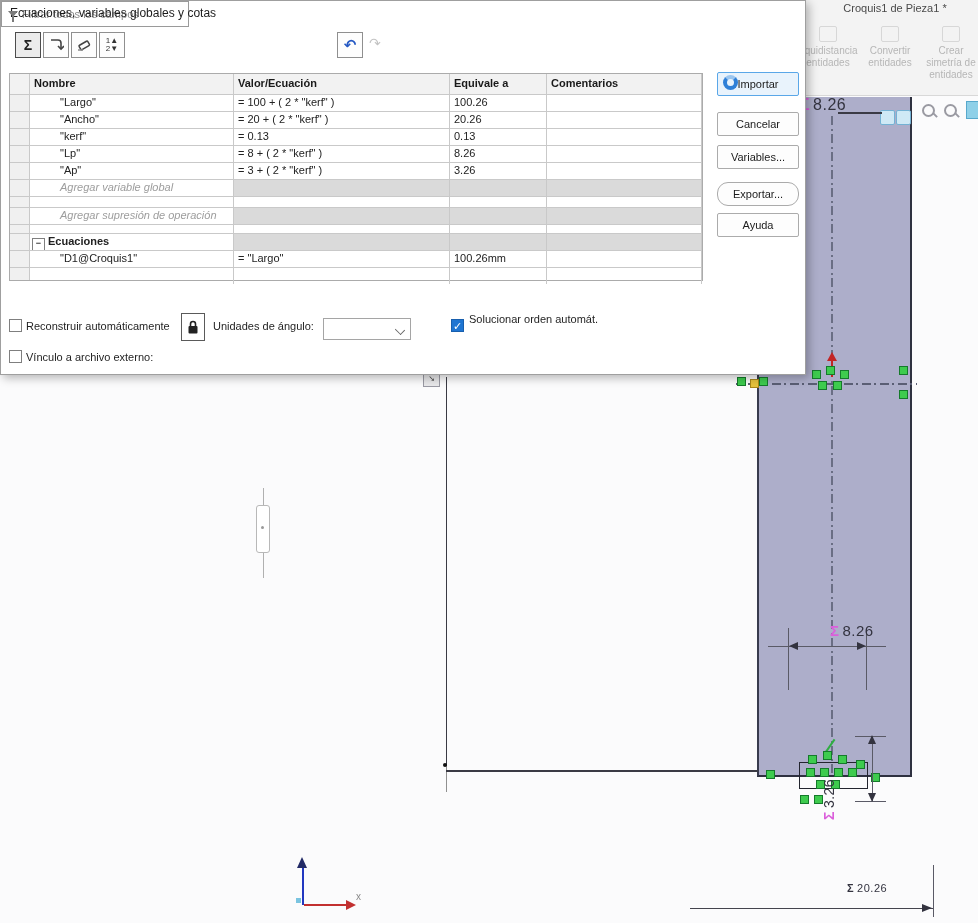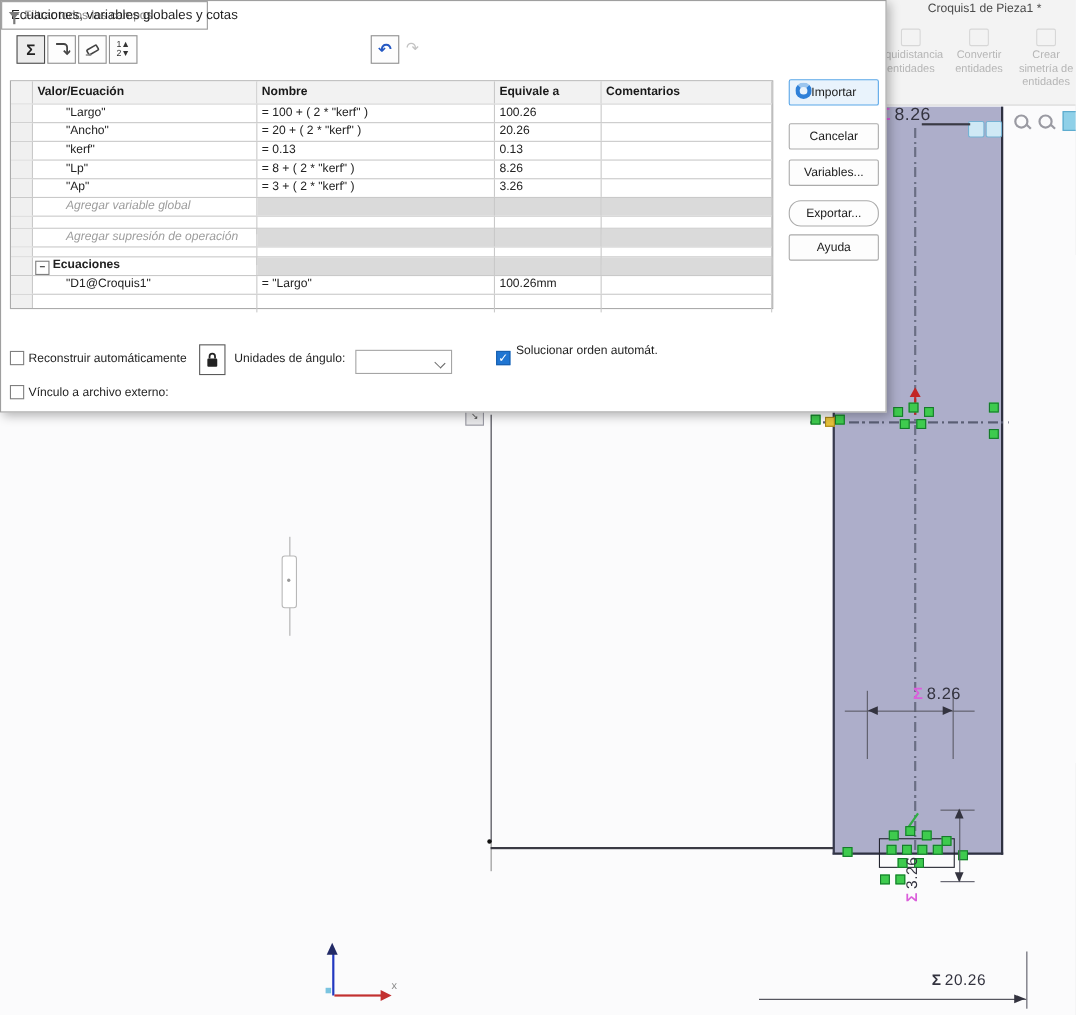--- a/index.html
+++ b/index.html
@@ -162,21 +162,21 @@
     <div class="extline abs" style="left:855px;top:641px;width:31px;height:1px;"></div>
     <div class="extline abs" style="left:855px;top:706px;width:31px;height:1px;"></div>
     <div class="extline abs" style="left:872px;top:642px;width:1.2px;height:64px;"></div>
     <div class="arr" style="left:868px;top:640px;border-left:4px solid transparent;border-right:4px solid transparent;border-bottom:9px solid #33333f;"></div>
     <div class="arr" style="left:868px;top:698px;border-left:4px solid transparent;border-right:4px solid transparent;border-top:9px solid #33333f;"></div>
     <div class="dimtxt abs" style="left:800px;top:688px;width:58px;font-size:14px;transform:rotate(-90deg);"><span class="sigma">Σ</span><span>3.26</span></div>
 
     <div class="abs" style="left:690px;top:813px;width:243px;height:1.3px;background:#44444e;"></div>
     <div class="arr" style="left:922px;top:809px;border-top:4px solid transparent;border-bottom:4px solid transparent;border-left:10px solid #33333f;"></div>
     <div class="abs" style="left:933px;top:770px;width:1.2px;height:52px;background:#5a5a66;"></div>
-    <div class="dimtxt abs" style="left:847px;top:787px;font-size:14px;"><span class="sigma" style="color:#33333f;">Σ</span><span>20.26</span></div>
+    <div class="dimtxt abs" style="left:847px;top:787px;font-size:11px;"><span class="sigma" style="color:#33333f;">Σ</span><span>20.26</span></div>
 
     <div class="abs" style="left:302px;top:770px;width:2px;height:40px;background:#2238c0;"></div>
     <div class="arr" style="left:297px;top:762px;border-left:5px solid transparent;border-right:5px solid transparent;border-bottom:11px solid #222a66;"></div>
     <div class="abs" style="left:304px;top:809px;width:44px;height:2px;background:#c23030;"></div>
     <div class="arr" style="left:346px;top:805px;border-top:5px solid transparent;border-bottom:5px solid transparent;border-left:10px solid #c23030;"></div>
     <div class="abs" style="left:296px;top:803px;width:5px;height:5px;background:#7ac4e0;"></div>
     <div class="abs" style="left:356px;top:796px;font-size:10px;color:#8a8a8a;">x</div>
 
     <div class="abs" style="left:263px;top:393px;width:1px;height:90px;background:#b0b0b0;"></div>
     <div class="abs" style="left:256px;top:410px;width:12px;height:46px;background:#fff;border:1px solid #b8b8b8;border-radius:3px;">
@@ -212,22 +212,22 @@
     </div>
 
     <div class="tbtn" style="left:336px;top:31px;">
       <span style="color:#2458c3;font-weight:bold;font-size:15px;">↶</span>
     </div>
     <div class="abs" style="left:368px;top:34px;opacity:.35;font-size:14px;color:#555;"><span>↷</span></div>
 
     <div id="eqtable" class="abs">
       <div class="trow thead">
         <div></div>
+        <div>Nombre</div>
         <div>Valor/Ecuación</div>
-        <div>Nombre</div>
         <div>Equivale a</div>
         <div>Comentarios</div>
       </div>
 
 
       <div class="trow datarow">
         <div></div>
         <div class="nm">"Largo"</div>
         <div>= 100 + ( 2 * "kerf" )</div>
         <div>100.26</div>

